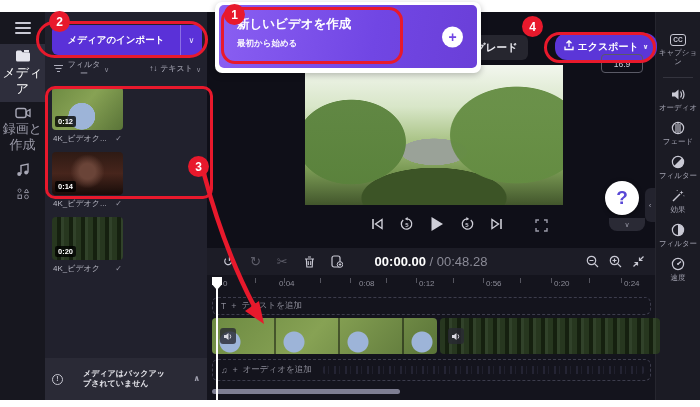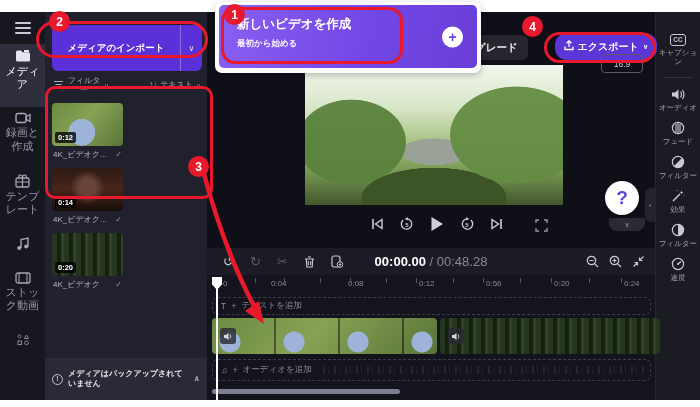--- a/index.html
+++ b/index.html
@@ -5,44 +5,44 @@
   * { margin:0; padding:0; box-sizing:border-box; }
   html,body { width:700px; height:407px; }
   body { background:#ffffff; font-family:"Liberation Sans","DejaVu Sans",sans-serif; position:relative; overflow:hidden; }
 
   .app { position:absolute; left:0; top:12px; width:700px; height:388px; background:#0f0f18; display:flex; }
 
   
   .leftnav { width:45px; background:#17171f; display:flex; flex-direction:column; align-items:center; flex-shrink:0; }
   .hamburger { width:45px; height:32px; display:flex; flex-direction:column; justify-content:center; align-items:center; gap:3px; cursor:pointer; }
   .hamburger span { width:16px; height:2px; background:#c9c9d4; border-radius:1px; }
-  .navitem { width:45px; padding:5px 1px 16px; display:flex; flex-direction:column; align-items:center; gap:2px; color:#9a9aa8; font-size:11px; line-height:1.2; text-align:center; cursor:pointer; }
+  .navitem { width:45px; padding:5px 1px 6px; display:flex; flex-direction:column; align-items:center; gap:2px; color:#9a9aa8; font-size:13px; line-height:1.2; text-align:center; cursor:pointer; }
   .navitem.active { background:#2e2e3c; color:#ffffff; }
   .navitem svg, .ritem svg { display:block; }
   .navlabel { word-break:break-all; }
 
   
   .mediapanel { width:162px; background:#21212d; flex-shrink:0; position:relative; }
-  .importbtn { margin:13px 5px 0 7px; height:46px; background:#5a31d8; border-radius:6px; display:flex; align-items:center; cursor:pointer; }
+  .importbtn { margin:13px 5px 0 7px; height:30px; background:#5a31d8; border-radius:6px; display:flex; align-items:center; cursor:pointer; }
   .importbtn .main { flex:1; text-align:center; color:#fff; font-size:9.5px; font-weight:bold; }
   .importbtn .dd { width:22px; align-self:stretch; border-left:1px solid rgba(255,255,255,.3); display:flex; align-items:center; justify-content:center; color:#e8e8ff; font-size:8px; }
   .filterrow { display:flex; align-items:center; justify-content:space-between; padding:6px 6px 4px 8px; color:#aeaebc; font-size:8px; }
   .fbtn { display:flex; align-items:center; gap:3px; cursor:pointer; line-height:1.1; }
   .fbtn .chev { font-size:7px; color:#8a8a98; }
   .fbtn .lbl { max-width:34px; text-align:center; }
   .grid { display:flex; flex-wrap:wrap; gap:8px; padding:4px 6px 0 7px; }
   .clipcell { width:71px; cursor:pointer; }
   .thumb { width:71px; height:43px; border-radius:4px; position:relative; overflow:hidden; }
   .dur { position:absolute; left:3px; bottom:3px; background:rgba(0,0,0,.78); color:#fff; font-size:7.5px; font-weight:bold; padding:1px 3px; border-radius:2px; }
   .clipname { display:flex; align-items:center; justify-content:space-between; color:#b8b8c4; font-size:8px; padding:3px 1px 0 1px; }
   .clipname .chk { color:#9a9aa8; font-size:8px; }
   .thumb1 { background: radial-gradient(circle at 42% 68%, #9db4d8 0 26%, rgba(0,0,0,0) 27%), radial-gradient(circle at 30% 75%, #c8d8ea 0 10%, rgba(0,0,0,0) 11%), linear-gradient(130deg,#6d8a42 0%, #87a254 45%, #5a7438 100%); }
   .thumb2 { background: radial-gradient(circle at 50% 45%, #6a4438 0 18%, rgba(0,0,0,0) 40%), linear-gradient(180deg,#2e1a14 0%, #47251c 50%, #170c09 100%); }
   .thumb3 { background: repeating-linear-gradient(90deg, #27371f 0 5px, #15200f 5px 9px, #31422a 9px 12px), linear-gradient(180deg,#26331e,#101808); }
-  .backup { position:absolute; left:0; bottom:0; width:162px; height:42px; background:#2a2a36; color:#e4e4ea; font-size:8px; font-weight:bold; display:flex; align-items:center; gap:5px; padding:0 7px; line-height:1.3; }
+  .backup { position:absolute; left:0; bottom:0; width:162px; height:42px; background:#2a2a36; color:#e4e4ea; font-size:8px; font-weight:bold; display:flex; align-items:center; gap:20px; padding:0 7px; line-height:1.3; }
   .infoicon { width:11px; height:11px; border:1px solid #c6c6d0; border-radius:50%; color:#c6c6d0; font-size:7px; display:flex; align-items:center; justify-content:center; flex-shrink:0; font-weight:bold; }
   .backup .chevup { color:#a0a0ae; font-size:8px; margin-left:2px; }
 
   
   .center { flex:1; display:flex; flex-direction:column; min-width:0; }
   .previewarea { height:236px; background:#0f0f18; position:relative; }
   .upgradepill { position:absolute; left:258px; top:23px; height:25px; background:#26262f; border-radius:6px; padding:0 10px; color:#ececf2; font-size:10.5px; font-weight:bold; display:flex; align-items:center; cursor:pointer; }
   .exportbtn { position:absolute; left:348px; top:21px; width:102px; height:27px; background:#5b36d8; border-radius:12px; display:flex; align-items:center; justify-content:center; gap:4px; color:#fff; font-size:10px; font-weight:bold; cursor:pointer; }
   .exportbtn .chev { font-size:7px; opacity:.85; }
   .aspect { position:absolute; left:394px; top:42px; width:42px; height:19px; border:1px solid #5a5a66; border-radius:4px; color:#cfcfd8; font-size:8.5px; display:flex; align-items:center; justify-content:center; }
@@ -130,45 +130,26 @@
       <span>
           <svg width="16" height="12" viewBox="0 0 16 12">
             <rect x="1" y="1.5" width="10" height="9" rx="2" fill="none" stroke="#a8a8b6" stroke-width="1.4"></rect>
             <path d="M11.5 4.5 L15 2.5 L15 9.5 L11.5 7.5 Z" fill="none" stroke="#a8a8b6" stroke-width="1.3"></path>
           </svg>
         </span>
       <span class="navlabel">録画と作成</span>
     </div>
     <div class="navitem">
       <span>
-          <svg width="15" height="14" viewBox="0 0 15 14">
-            <rect x="1" y="4" width="13" height="9" rx="1.5" fill="none" stroke="#a8a8b6" stroke-width="1.3"></rect>
-            <path d="M7.5 4 L7.5 13 M1 8 L14 8" stroke="#a8a8b6" stroke-width="1.2"></path>
-            <path d="M4 4 Q3 1 5.5 1 Q7.5 1 7.5 4 M11 4 Q12 1 9.5 1 Q7.5 1 7.5 4" fill="none" stroke="#a8a8b6" stroke-width="1.2"></path>
-          </svg>
-        </span>
-      <span class="navlabel">テンプレート</span>
-    </div>
-    <div class="navitem">
-      <span>
           <svg width="14" height="14" viewBox="0 0 14 14">
             <path d="M5 11 L5 2.5 L12 1 L12 9.5" fill="none" stroke="#a8a8b6" stroke-width="1.4"></path>
             <circle cx="3.2" cy="11" r="2" fill="#a8a8b6"></circle>
             <circle cx="10.2" cy="9.5" r="2" fill="#a8a8b6"></circle>
           </svg>
         </span>
-    </div>
-    <div class="navitem">
-      <span>
-          <svg width="16" height="12" viewBox="0 0 16 12">
-            <rect x="1" y="1" width="14" height="10" rx="2" fill="none" stroke="#a8a8b6" stroke-width="1.3"></rect>
-            <path d="M4 1 L4 11 M12 1 L12 11" stroke="#a8a8b6" stroke-width="1"></path>
-          </svg>
-        </span>
-      <span class="navlabel">ストック動画</span>
     </div>
     <div class="navitem">
       <span>
           <svg width="14" height="12" viewBox="0 0 14 12">
             <path d="M3.5 1 Q2 1 2 2.3 Q2 3.5 3.5 4.6 Q5 3.5 5 2.3 Q5 1 3.5 1 Z" fill="none" stroke="#888896" stroke-width="1"></path>
             <path d="M10.5 1 L12.6 4.5 L8.4 4.5 Z" fill="none" stroke="#888896" stroke-width="1"></path>
             <rect x="2" y="7" width="3.5" height="3.5" fill="none" stroke="#888896" stroke-width="1"></rect>
             <circle cx="10.5" cy="8.8" r="1.9" fill="none" stroke="#888896" stroke-width="1"></circle>
           </svg>
         </span>
@@ -327,22 +308,22 @@
             </span>
           <span class="ticon">
               <svg width="13" height="13" viewBox="0 0 13 13">
                 <path d="M11.5 1.5 L7.5 5.5 M7.5 2.5 L7.5 5.5 L10.5 5.5 M1.5 11.5 L5.5 7.5 M5.5 10.5 L5.5 7.5 L2.5 7.5" fill="none" stroke="#c9c9d4" stroke-width="1.2"></path>
               </svg>
             </span>
         </span>
       </div>
       <div class="ruler">
         <span class="rlabel" style="left:16px">0</span>
-        <span class="rlabel" style="left:64px">0:04</span>
-        <span class="rlabel" style="left:141px">0:08</span>
+        <span class="rlabel" style="left:72px">0:04</span>
+        <span class="rlabel" style="left:152px">0:08</span>
         <span class="rlabel" style="left:212px">0:12</span>
         <span class="rlabel" style="left:279px">0:56</span>
         <span class="rlabel" style="left:347px">0:20</span>
         <span class="rlabel" style="left:417px">0:24</span>
         <span class="rtick" style="left:48px"></span>
           <span class="rtick" style="left:113px"></span>
         <span class="rtick" style="left:179px"></span>
           <span class="rtick" style="left:246px"></span>
         <span class="rtick" style="left:313px"></span>
           <span class="rtick" style="left:382px"></span>

